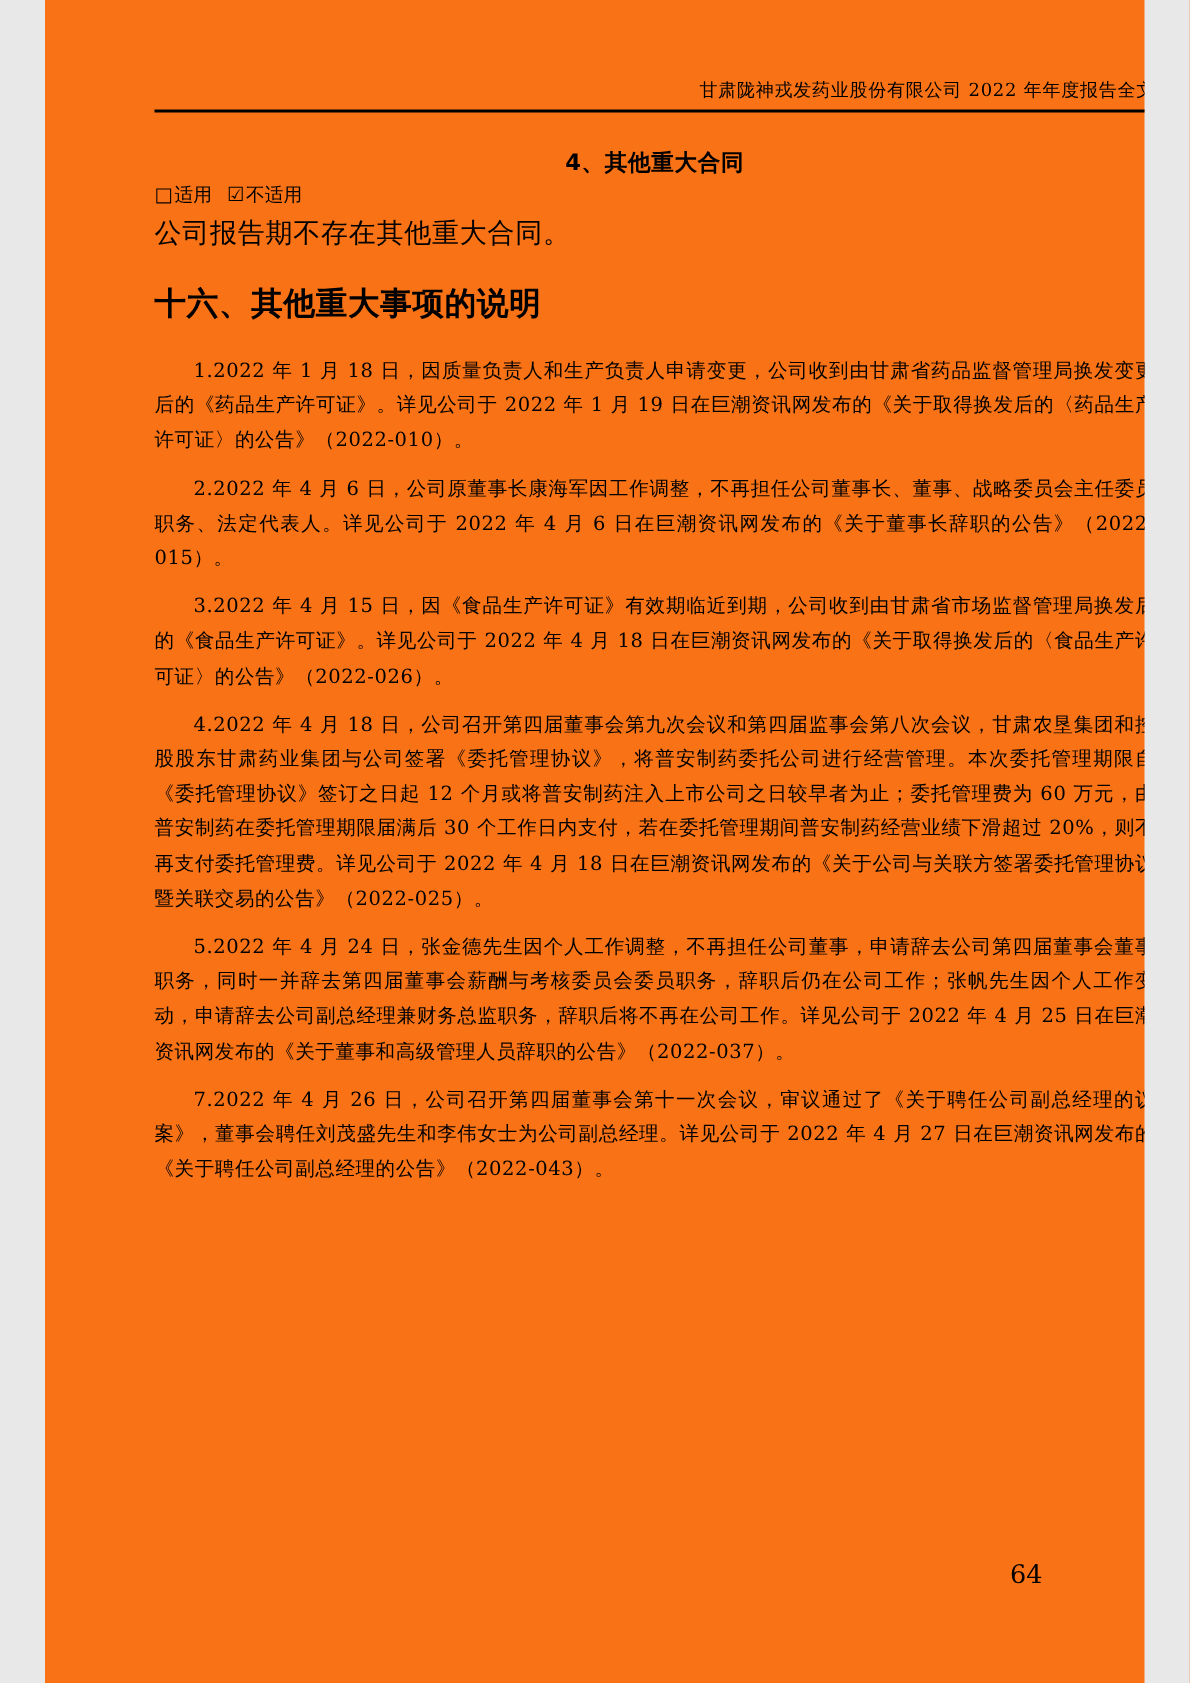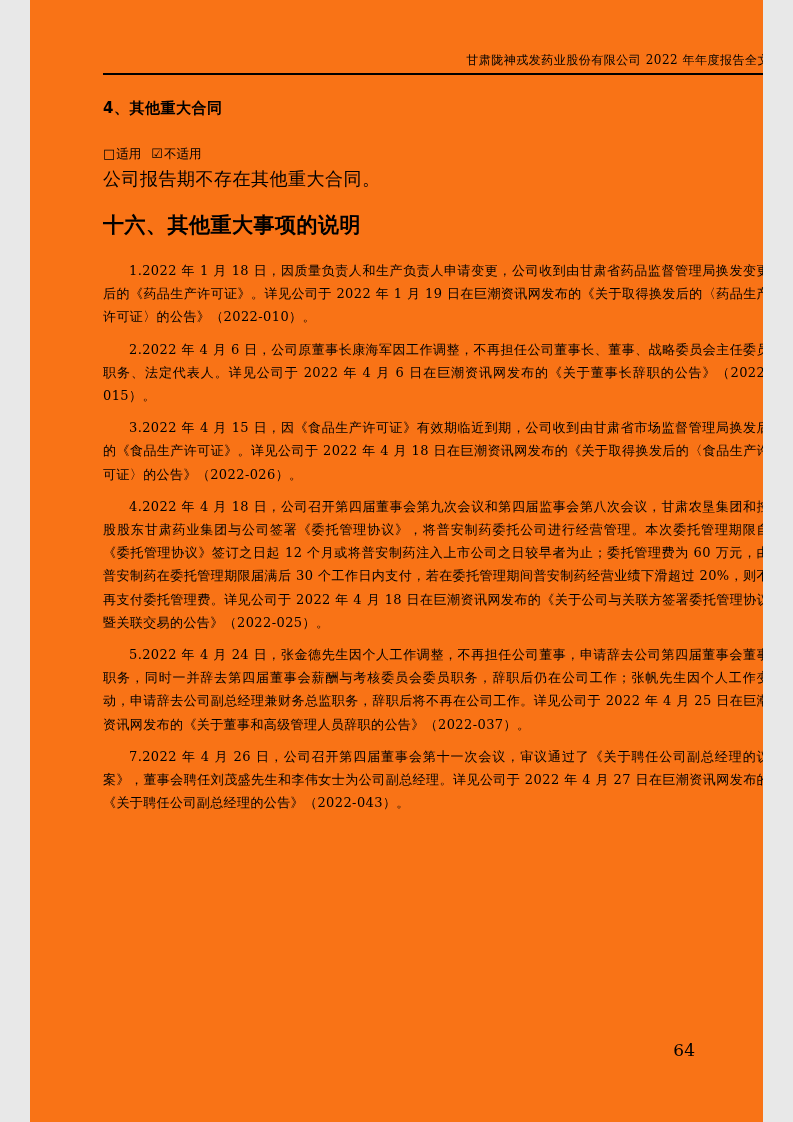--- a/index.html
+++ b/index.html
@@ -32,30 +32,31 @@
     margin-top: 5px;
     border-bottom: 2px solid #000000;
     height: 0;
   }
   .h-sub {
     margin-top: 24px;
     font-size: 15px;
     font-weight: bold;
     font-family: "DejaVu Sans", "Liberation Sans", sans-serif;
     letter-spacing: 0.5px;
+    text-align: center;
   }
   .h-main {
     margin-top: 25px;
     font-size: 21px;
     font-weight: bold;
     font-family: "DejaVu Sans", "Liberation Sans", sans-serif;
     letter-spacing: 0.5px;
   }
   .check-row {
-    margin-top: 28px;
+    margin-top: 4px;
     font-size: 12.5px;
     line-height: 15px;
   }
   .chk-item { margin-right: 10px; }
   .chk-item .glyph { margin-right: 1px; font-size: 13px; }
   .plain {
     margin-top: 10px;
     font-size: 18px;
     line-height: 15px;
     letter-spacing: 0.5px;

